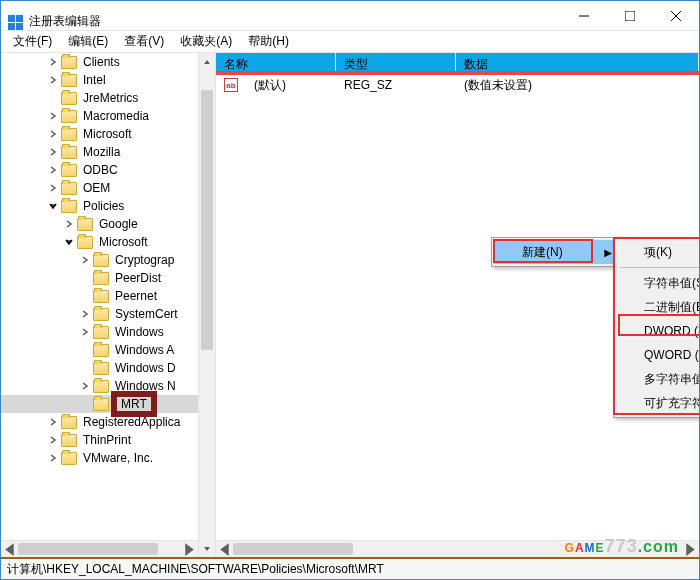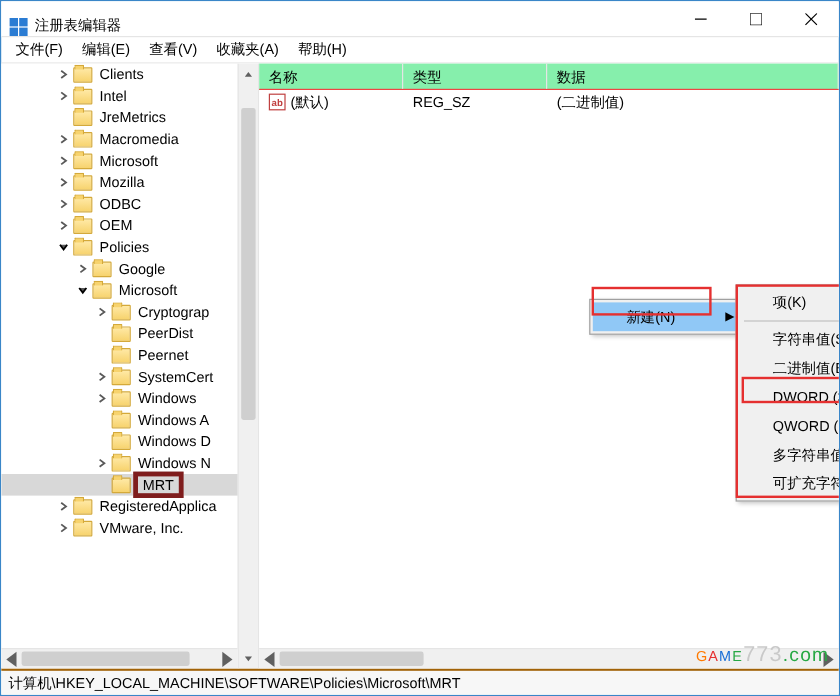--- a/index.html
+++ b/index.html
@@ -20,53 +20,53 @@
 .tree li{white-space:nowrap}
 .node{display:flex;align-items:center;height:18px;padding:1px 0;cursor:default}
 .twisty{width:12px;height:12px;margin-right:2px;display:inline-flex;align-items:center;justify-content:center}
 .twisty svg{width:8px;height:8px;fill:none;stroke:#5a5a5a;stroke-width:1.5}
 .twisty.open svg{stroke:#000;fill:#5a5a5a}
 .folder{width:16px;height:13px;margin-right:4px;background:linear-gradient(#ffe9a6,#f7d36e);border:1px solid #d4a93a;border-radius:1px;position:relative}
 .folder::before{content:"";position:absolute;top:-3px;left:0;width:6px;height:3px;background:#f7d36e;border:1px solid #d4a93a;border-bottom:none;border-radius:1px 1px 0 0}
 .node .label{padding:0 2px}
 .node.selected{background:#d8d8d8}
 .node.selected .label{background:#d8d8d8}
-.tree .hl-red{border:4px solid #7f1d1d;padding:0 4px;margin-left:-2px}
+.tree .hl-red{border:6px solid #7f1d1d;padding:0 4px;margin-left:-2px}
 .indent-2{padding-left:46px}
 .indent-3{padding-left:62px}
 .indent-4{padding-left:78px}
 .tree-scroll{position:absolute;right:0;top:0;bottom:0;width:17px;background:#f0f0f0;border-left:1px solid #e5e5e5;display:flex;flex-direction:column}
 .tree-scroll .arrow{height:17px;display:flex;align-items:center;justify-content:center}
 .tree-scroll .arrow svg{width:8px;height:8px;fill:#606060}
 .tree-scroll .track{flex:1;position:relative}
 .tree-scroll .thumb{position:absolute;left:2px;right:2px;top:20px;height:260px;background:#cfcfcf;border-radius:2px}
 .tree-hscroll{position:absolute;left:0;right:17px;bottom:0;height:17px;background:#f0f0f0;border-top:1px solid #e5e5e5;display:flex}
 .tree-hscroll .arrow{width:17px;display:flex;align-items:center;justify-content:center}
 .tree-hscroll .track{flex:1;position:relative}
 .tree-hscroll .thumb{position:absolute;top:2px;bottom:2px;left:0;width:140px;background:#cfcfcf;border-radius:2px}
 .listpane{flex:1;position:relative;background:#fff}
-.listhdr{display:flex;height:22px;border-bottom:1px solid #ef4444;background:#86efac}
+.listhdr{display:flex;height:22px;border-bottom:4px solid #ef4444;background:#0ea5e9}
 .listhdr .col{padding:3px 8px;border-right:1px solid #e5e5e5;cursor:default}
 .col-n{width:120px}.col-t{width:120px}.col-d{flex:1}
 .listrow{display:flex;height:20px;align-items:center}
 .listrow .cell{padding:0 8px;display:flex;align-items:center}
-.abicon{width:14px;height:14px;border:1px solid #c04040;display:flex;align-items:center;justify-content:center;font-size:8px;color:#c04040;background:#fff;margin-right:4px;font-weight:bold}
+.abicon{width:14px;height:14px;border:1px solid #c04040;display:flex;align-items:center;justify-content:center;font-size:8px;color:#c04040;background:#fff;margin-right:16px;font-weight:bold}
 .ctxmenu{position:absolute;background:#f0f0f0;border:1px solid #a0a0a0;box-shadow:2px 2px 4px rgba(0,0,0,.25);padding:2px}
 .ctxmenu .row{height:24px;display:flex;align-items:center;padding:0 28px 0 28px;cursor:default;position:relative;white-space:nowrap}
 .ctxmenu .row.hl{background:#90c8f6}
 .ctxmenu .row .arrow-r{position:absolute;right:8px;font-size:10px}
 .ctxmenu.sub .row{padding-right:22px}
-.ctx1{left:275px;top:196px;width:132px}
+.ctx1{left:275px;top:184px;width:132px}
 .ctx2{left:397px;top:184px;width:160px}
 .redbox{position:absolute;border:2px solid #e53030;pointer-events:none}
 .rb1{left:277px;top:186px;width:100px;height:24px}
 .rb2{left:397px;top:184px;width:160px;height:178px}
 .rb3{left:402px;top:261px;width:150px;height:22px}
 .statusbar{height:22px;border-top:2px solid #a16207;display:flex;align-items:center;padding:0 6px;background:#f7f7f7;font-size:12px;white-space:nowrap;overflow:hidden}
-.wm{position:absolute;right:8px;bottom:20px;font-family:Impact,Arial Black,sans-serif;font-size:30px;font-weight:400;letter-spacing:1px;pointer-events:none}
+.wm{position:absolute;right:20px;bottom:20px;font-family:Impact,Arial Black,sans-serif;font-size:30px;font-weight:700;letter-spacing:1px;pointer-events:none}
 .wm .g{color:#ff7a00}.wm .a{color:#e53030}.wm .m{color:#1a6fd6}.wm .e{color:#27a844}.wm .n{color:#c9c9c9;font-size:18px}.wm .d{color:#27a844;font-size:16px}
 .list-hscroll{position:absolute;left:0;right:0;bottom:0;height:17px;background:#f0f0f0;border-top:1px solid #e5e5e5;display:flex}
 .list-hscroll .arrow{width:17px;display:flex;align-items:center;justify-content:center}
 .list-hscroll .track{flex:1;position:relative}
 .list-hscroll .thumb{position:absolute;top:2px;bottom:2px;left:0;width:120px;background:#cfcfcf;border-radius:2px}
 </style>
 </head>
 <body>
 
 <div class="titlebar">
@@ -320,20 +320,31 @@
           </div>
         </li>
         <li>
           <div class="node indent-2">
             <span class="twisty">
               <svg viewBox="0 0 8 8">
                 <polyline points="2,1 6,4 2,7"></polyline>
               </svg>
             </span>
             <span class="folder"></span>
+            <span class="label">ThinPrint</span>
+          </div>
+        </li>
+        <li>
+          <div class="node indent-2">
+            <span class="twisty">
+              <svg viewBox="0 0 8 8">
+                <polyline points="2,1 6,4 2,7"></polyline>
+              </svg>
+            </span>
+            <span class="folder"></span>
             <span class="label">VMware, Inc.</span>
           </div>
         </li>
       </ul>
     <div class="tree-scroll">
       <div class="arrow">
           <svg viewBox="0 0 8 8">
             <polygon points="4,2 7,6 1,6"></polygon>
           </svg>
         </div>
@@ -368,21 +379,21 @@
       <div class="col col-n">名称</div>
       <div class="col col-t">类型</div>
       <div class="col col-d">数据</div>
     </div>
     <div class="listrow">
       <div class="cell col-n">
         <span class="abicon">ab</span>
         <span>(默认)</span>
       </div>
       <div class="cell col-t">REG_SZ</div>
-      <div class="cell col-d">(二进制值)</div>
+      <div class="cell col-d">(数值未设置)</div>
     </div>
 
     <div class="ctxmenu ctx1">
       <div class="row hl">
         <span>新建(N)</span>
         <span class="arrow-r">▶</span>
       </div>
     </div>
     <div class="redbox rb1"></div>
 

